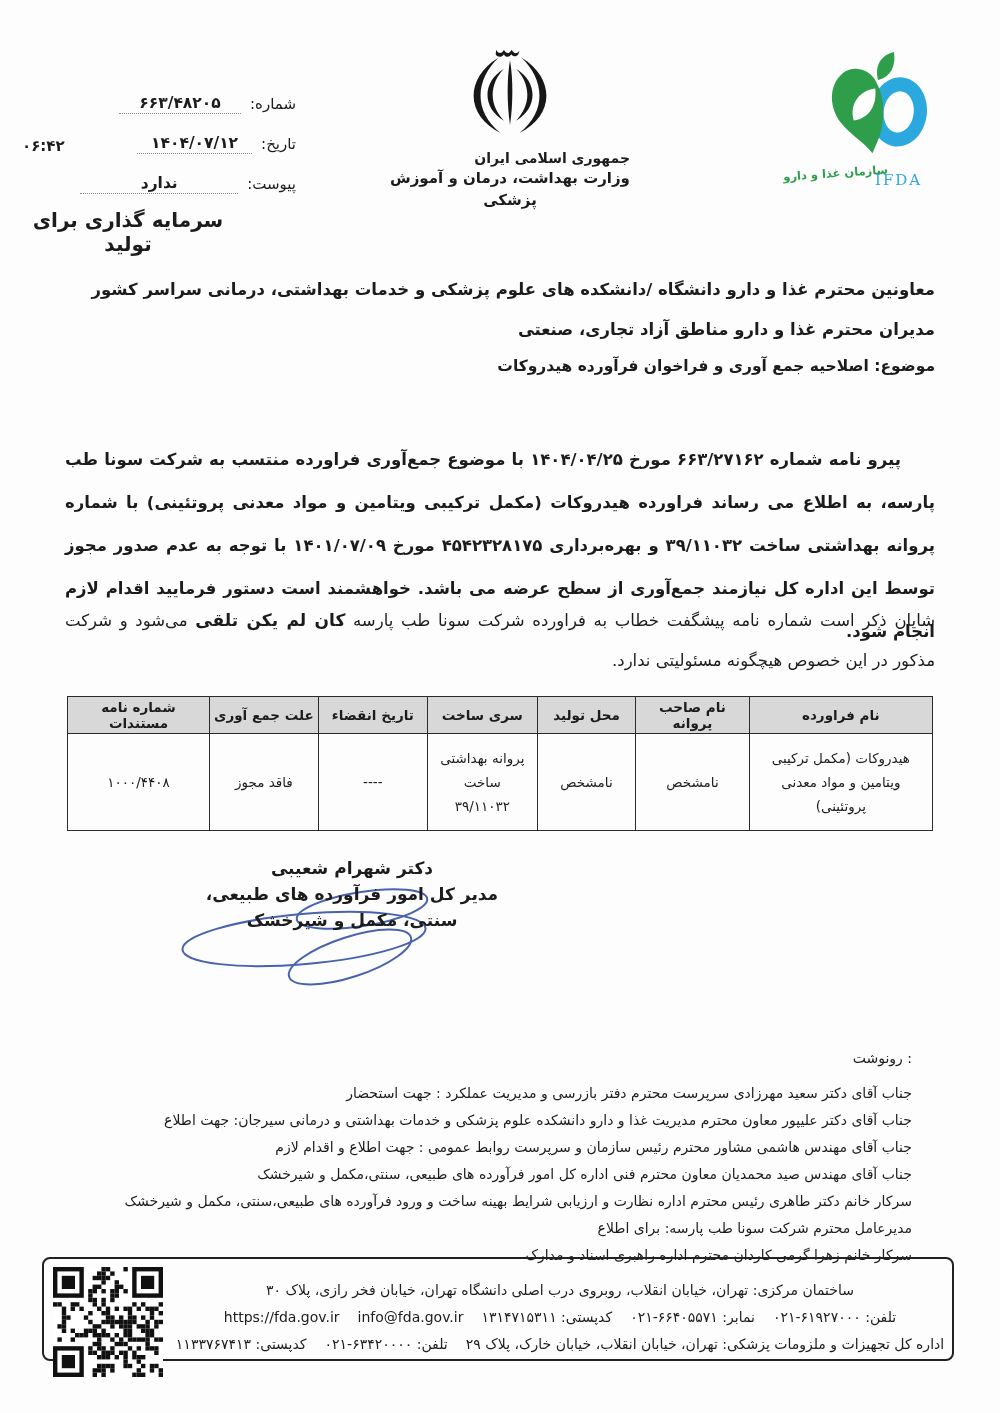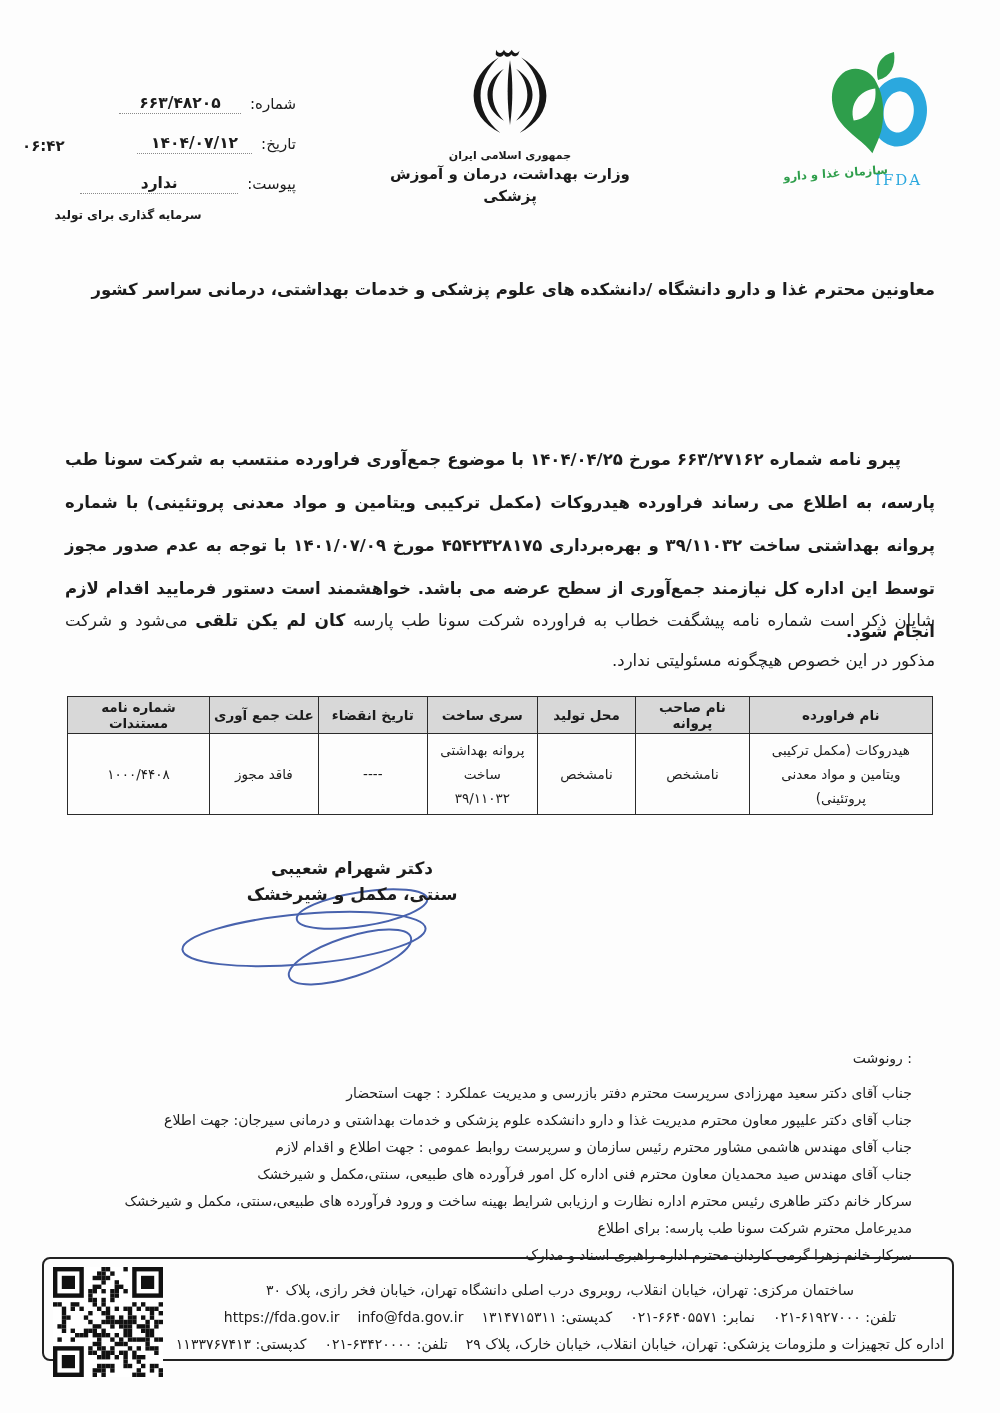--- a/index.html
+++ b/index.html
@@ -8,44 +8,44 @@
     background:#fdfdfd;color:#1c1c1c;overflow:hidden;
     font-family:"DejaVu Sans","Liberation Sans",sans-serif;
   }
   
   .meta{position:absolute;left:8px;top:84px;width:292px;font-size:15px;}
   .meta-row{position:relative;display:flex;direction:rtl;gap:9px;height:40px;align-items:center;padding-right:4px;}
   .meta-row .label{white-space:nowrap;}
   .dotline{display:inline-block;border-bottom:1px dotted #8a8a8a;text-align:center;font-weight:bold;font-size:15.5px;padding-bottom:1px;}
   .w120{width:122px;} .w115{width:115px;} .w158{width:158px;}
   .meta-time{position:absolute;left:14px;bottom:9px;font-weight:bold;font-size:15px;direction:ltr;}
-  .meta-slogan{width:240px;text-align:center;font-weight:bold;font-size:12px;margin-top:4px;}
+  .meta-slogan{width:240px;text-align:center;font-weight:bold;font-size:20px;margin-top:4px;}
   
   .emblem{position:absolute;left:390px;top:46px;width:240px;text-align:center;}
   .emblem-lines{margin-top:2px;font-weight:bold;line-height:1.45;}
-  .emblem-country{font-size:11px;}
+  .emblem-country{font-size:14px;text-align:right;}
   .emblem-ministry{font-size:15px;}
   
   .ifda{position:absolute;left:783px;top:50px;width:180px;height:150px;}
   .ifda svg{position:absolute;left:35px;top:0;}
   .ifda-fa{position:absolute;left:0px;top:116px;width:105px;color:#2E9E4B;font-size:11.5px;font-weight:bold;transform:rotate(-4deg);text-align:center;direction:rtl;}
   .ifda-en{position:absolute;left:92px;top:121px;color:#2BA8DE;font-size:15px;letter-spacing:2px;font-family:"DejaVu Serif","Liberation Serif",serif;}
   
   .rtl{direction:rtl;}
   .recipients{position:absolute;left:65px;right:65px;top:270px;font-weight:bold;font-size:16.5px;line-height:40px;text-align:right;}
   .subject{position:absolute;left:65px;right:65px;top:357px;font-weight:bold;font-size:15.5px;text-align:right;}
   .salutation{position:absolute;left:65px;right:65px;top:402px;font-weight:bold;font-size:15.5px;text-align:right;}
   .para1{position:absolute;left:65px;right:65px;top:438px;font-size:16.5px;line-height:43px;text-align:justify;text-indent:34px;font-weight:bold;}
   .para2{position:absolute;left:65px;right:65px;top:600px;font-size:16.5px;line-height:40px;text-align:justify;}
   .para2 b{font-size:17px;}
   
   .recall-table{position:absolute;left:67px;top:696px;width:866px;border-collapse:collapse;font-size:13.5px;}
   .recall-table th,.recall-table td{border:1.6px solid #2b2b2b;text-align:center;vertical-align:middle;}
   .recall-table th{background:#d8d8d8;font-weight:bold;height:31px;padding:2px 4px;}
-  .recall-table td{height:53px;padding:4px 8px;line-height:24px;}
+  .recall-table td{height:53px;padding:12px 8px;line-height:24px;}
   
   .signature{position:absolute;left:152px;top:855px;width:400px;text-align:center;font-weight:bold;font-size:17px;line-height:26px;}
   .sig-svg{position:absolute;left:0;top:14px;pointer-events:none;}
   .signature .txt{position:relative;}
   
   .cc{position:absolute;right:88px;left:65px;top:1050px;font-size:14px;text-align:right;}
   .cc-label{font-size:14px;margin-bottom:14px;}
   .cc-item{height:27px;line-height:27px;white-space:nowrap;}
   
   .footer-box{position:absolute;left:42px;top:1257px;width:912px;height:104px;border:2px solid #222;border-radius:8px;box-sizing:border-box;}
@@ -105,22 +105,24 @@
         <path fill="#2E9E4B" d="M64 32 C60 17 67 5 81 2 C83 17 78 28 64 32 Z"></path>
         <path fill="#fdfdfd" d="M38 75 C33 58 44 43 61 41 C63 58 55 73 38 75 Z"></path>
       </svg>
     </span>
     <span class="ifda-fa">سازمان غذا و دارو</span>
     <span class="ifda-en">IFDA</span>
   </div>
 
   <div class="recipients rtl">
     <div>معاونین محترم غذا و دارو دانشگاه /دانشکده های علوم پزشکی و خدمات بهداشتی، درمانی سراسر کشور</div>
-  </div>
-
+    <div>مدیران محترم غذا و دارو مناطق آزاد تجاری، صنعتی</div>
+  </div>
+
+  <div class="subject rtl">موضوع: اصلاحیه جمع آوری و فراخوان فرآورده هیدروکات</div>
 
   <div class="para1 rtl">پیرو نامه شماره ۶۶۳/۲۷۱۶۲ مورخ ۱۴۰۴/۰۴/۲۵ با موضوع جمع‌آوری فراورده منتسب به شرکت سونا طب پارسه، به اطلاع می رساند فراورده هیدروکات (مکمل ترکیبی ویتامین و مواد معدنی پروتئینی) با شماره پروانه بهداشتی ساخت ۳۹/۱۱۰۳۲ و بهره‌برداری ۴۵۴۲۳۲۸۱۷۵ مورخ ۱۴۰۱/۰۷/۰۹ با توجه به عدم صدور مجوز توسط این اداره کل نیازمند جمع‌آوری از سطح عرضه می باشد. خواهشمند است دستور فرمایید اقدام لازم انجام شود.</div>
   <div class="para2 rtl"><span>شایان ذکر است شماره نامه پیشگفت خطاب به فراورده شرکت سونا طب پارسه </span><b>کان لم یکن تلقی</b><span> می‌شود و شرکت مذکور در این خصوص هیچگونه مسئولیتی ندارد.</span></div>
 
   <table class="recall-table" dir="rtl">
     <colgroup>
       <col style="width:21.2%">
         <col style="width:13.1%">
         <col style="width:11.4%">
       <col style="width:12.7%">
@@ -152,20 +154,21 @@
 
   <div class="signature rtl">
     <svg class="sig-svg" width="400" height="120" viewBox="0 0 400 120">
       <g fill="none" stroke="#3552a5" stroke-width="2" stroke-linecap="round" opacity="0.9">
         <ellipse cx="210" cy="40" rx="66" ry="17" transform="rotate(-9 210 40)"></ellipse>
         <ellipse cx="152" cy="70" rx="122" ry="25" transform="rotate(-5 152 70)"></ellipse>
         <ellipse cx="198" cy="88" rx="64" ry="20" transform="rotate(-18 198 88)"></ellipse>
       </g>
     </svg>
     <div class="txt">دکتر شهرام شعیبی</div>
+    <div class="txt">مدیر کل امور فرآورده های طبیعی،</div>
     <div class="txt">سنتی، مکمل و شیرخشک</div>
   </div>
 
   <div class="cc">
     <div class="cc-label">رونوشت :</div>
     <div class="cc-item">جناب آقای دکتر سعید مهرزادی سرپرست محترم دفتر بازرسی و مدیریت عملکرد : جهت استحضار</div>
     <div class="cc-item">جناب آقای دکتر علیپور معاون محترم مدیریت غذا و دارو دانشکده علوم پزشکی و خدمات بهداشتی و درمانی سیرجان: جهت اطلاع</div>
     <div class="cc-item">جناب آقای مهندس هاشمی مشاور محترم رئیس سازمان و سرپرست روابط عمومی : جهت اطلاع و اقدام لازم</div>
     <div class="cc-item">جناب آقای مهندس صید محمدیان معاون محترم فنی اداره کل امور فرآورده های طبیعی، سنتی،مکمل و شیرخشک</div>
     <div class="cc-item">سرکار خانم دکتر طاهری رئیس محترم اداره نظارت و ارزیابی شرایط بهینه ساخت و ورود فرآورده های طبیعی،سنتی، مکمل و شیرخشک</div>

